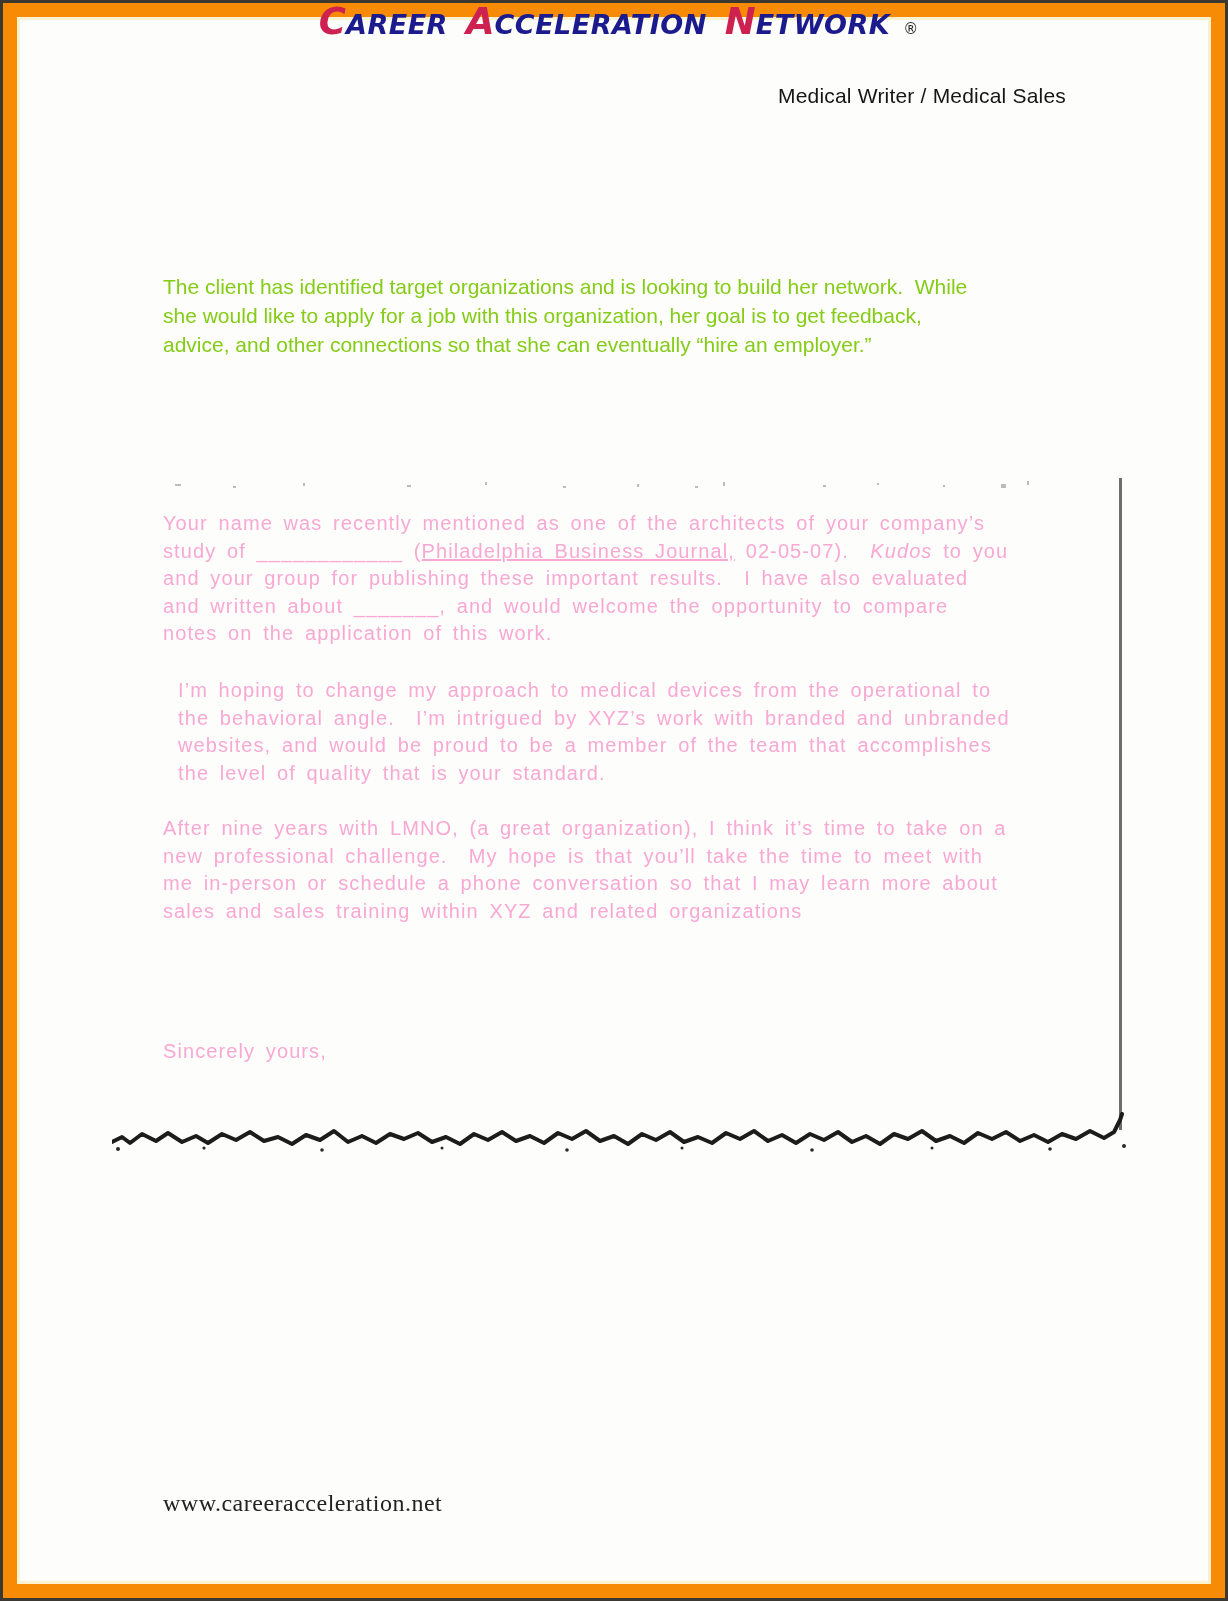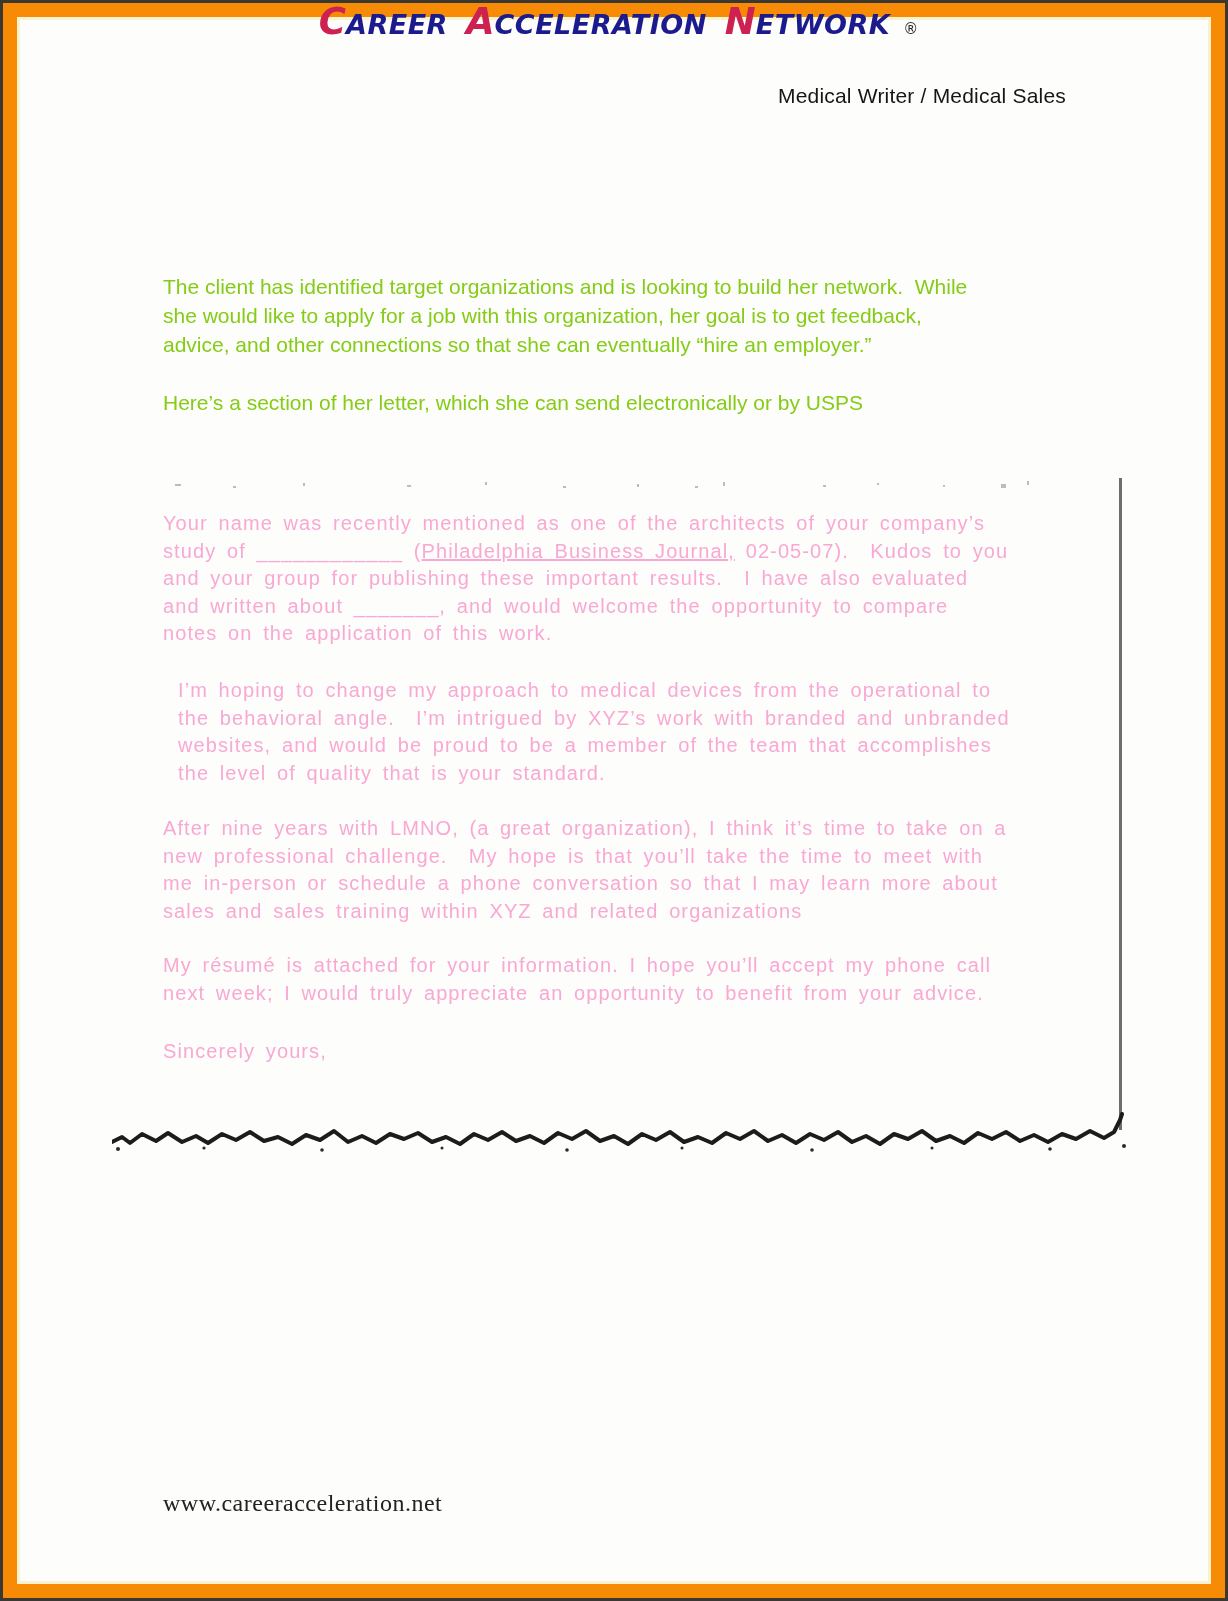--- a/index.html
+++ b/index.html
@@ -42,21 +42,21 @@
   .intro{
     font-size:21px; line-height:29px; color:#84cc16;
     white-space:pre-wrap; width:930px;
   }
   .letter{
     font-size:20px; line-height:27.5px; color:#f9a8d4;
     letter-spacing:1.1px; word-spacing:4px;
     white-space:pre-wrap; width:960px;
   }
   .letter .u{text-decoration:underline;}
-  .letter .it{}
+  .letter .it{font-style:italic;}
   .footer{
     font-family:"Liberation Serif", serif;
     font-size:24px; color:#222; letter-spacing:.5px;
   }
   .scan-right-line{
     left:1119px; top:478px; width:3px; height:652px;
     background:#6e6e6e;
   }
   svg{display:block;}
 </style>
@@ -70,21 +70,20 @@
 
   <div class="abs hdr" style="right:162px; top:84px;">Medical Writer / Medical Sales</div>
 
   <div class="abs logo">
     <span class="word"><span class="init">C</span><span class="rest">AREER</span></span><span class="word"><span class="init">A</span><span class="rest">CCELERATION</span></span><span class="word"><span class="init">N</span><span class="rest">ETWORK</span></span><span class="reg">®</span>
   </div>
 
   <div class="abs intro" style="left:163px; top:272px;">The client has identified target organizations and is looking to build her network.  While
 she would like to apply for a job with this organization, her goal is to get feedback,
 advice, and other connections so that she can eventually “hire an employer.”</div>
-  <div class="abs intro" style="left:163px; top:388px;">Here’s a section of her letter, which she can send electronically or by USPS</div>
 
   <div class="abs" style="left:175px; top:480px;">
     <svg width="880" height="10" viewBox="0 0 880 10">
       <g fill="#9a9a9a" opacity="0.65">
         <rect x="0" y="4" width="6" height="2"></rect>
         <rect x="58" y="6" width="3" height="2"></rect>
         <rect x="128" y="3" width="2" height="3"></rect>
         <rect x="232" y="5" width="4" height="2"></rect>
         <rect x="310" y="2" width="2" height="3"></rect>
         <rect x="388" y="6" width="3" height="2"></rect>
@@ -111,22 +110,20 @@
   <div class="abs letter" style="left:178px; top:677px;">I’m hoping to change my approach to medical devices from the operational to
 the behavioral angle.  I’m intrigued by XYZ’s work with branded and unbranded
 websites, and would be proud to be a member of the team that accomplishes
 the level of quality that is your standard.</div>
 
   <div class="abs letter" style="left:163px; top:815px;">After nine years with LMNO, (a great organization), I think it’s time to take on a
 new professional challenge.  My hope is that you’ll take the time to meet with
 me in-person or schedule a phone conversation so that I may learn more about
 sales and sales training within XYZ and related organizations</div>
 
-  <div class="abs letter" style="left:163px; top:952px;">My résumé is attached for your information. I hope you’ll accept my phone call
-next week; I would truly appreciate an opportunity to benefit from your advice.</div>
 
   <div class="abs letter" style="left:163px; top:1038px;">Sincerely yours,</div>
 
   <div class="abs" style="left:112px; top:1112px;">
     <svg width="1020" height="44" viewBox="0 0 1020 44">
       <path d="M0,30 L10,25 L18,31 L30,22 L44,29 L56,21 L70,30 L84,24 L96,31 L110,22 L124,28 L138,20 L152,29 L166,25 L180,32 L194,23 L208,28 L222,19 L236,30 L250,24 L264,31 L278,22 L292,27 L306,21 L320,30 L334,25 L348,32 L362,22 L376,28 L390,20 L404,29 L418,24 L432,31 L446,21 L460,27 L474,19 L488,29 L502,24 L516,32 L530,22 L544,28 L558,20 L572,30 L586,25 L600,31 L614,21 L628,27 L642,19 L656,29 L670,23 L684,31 L698,22 L712,28 L726,20 L740,30 L754,24 L768,32 L782,22 L796,27 L810,19 L824,29 L838,24 L852,31 L866,21 L880,27 L894,20 L908,29 L922,23 L936,30 L950,22 L964,27 L978,19 L992,26 L1002,20 L1008,8 L1010,2" fill="none" stroke="#1c1c1c" stroke-width="4" stroke-linejoin="round" stroke-linecap="round"></path>
       <g fill="#2a2a2a">
         <circle cx="6" cy="37" r="2"></circle>
         <circle cx="92" cy="36" r="1.6"></circle>
         <circle cx="210" cy="38" r="1.8"></circle>

